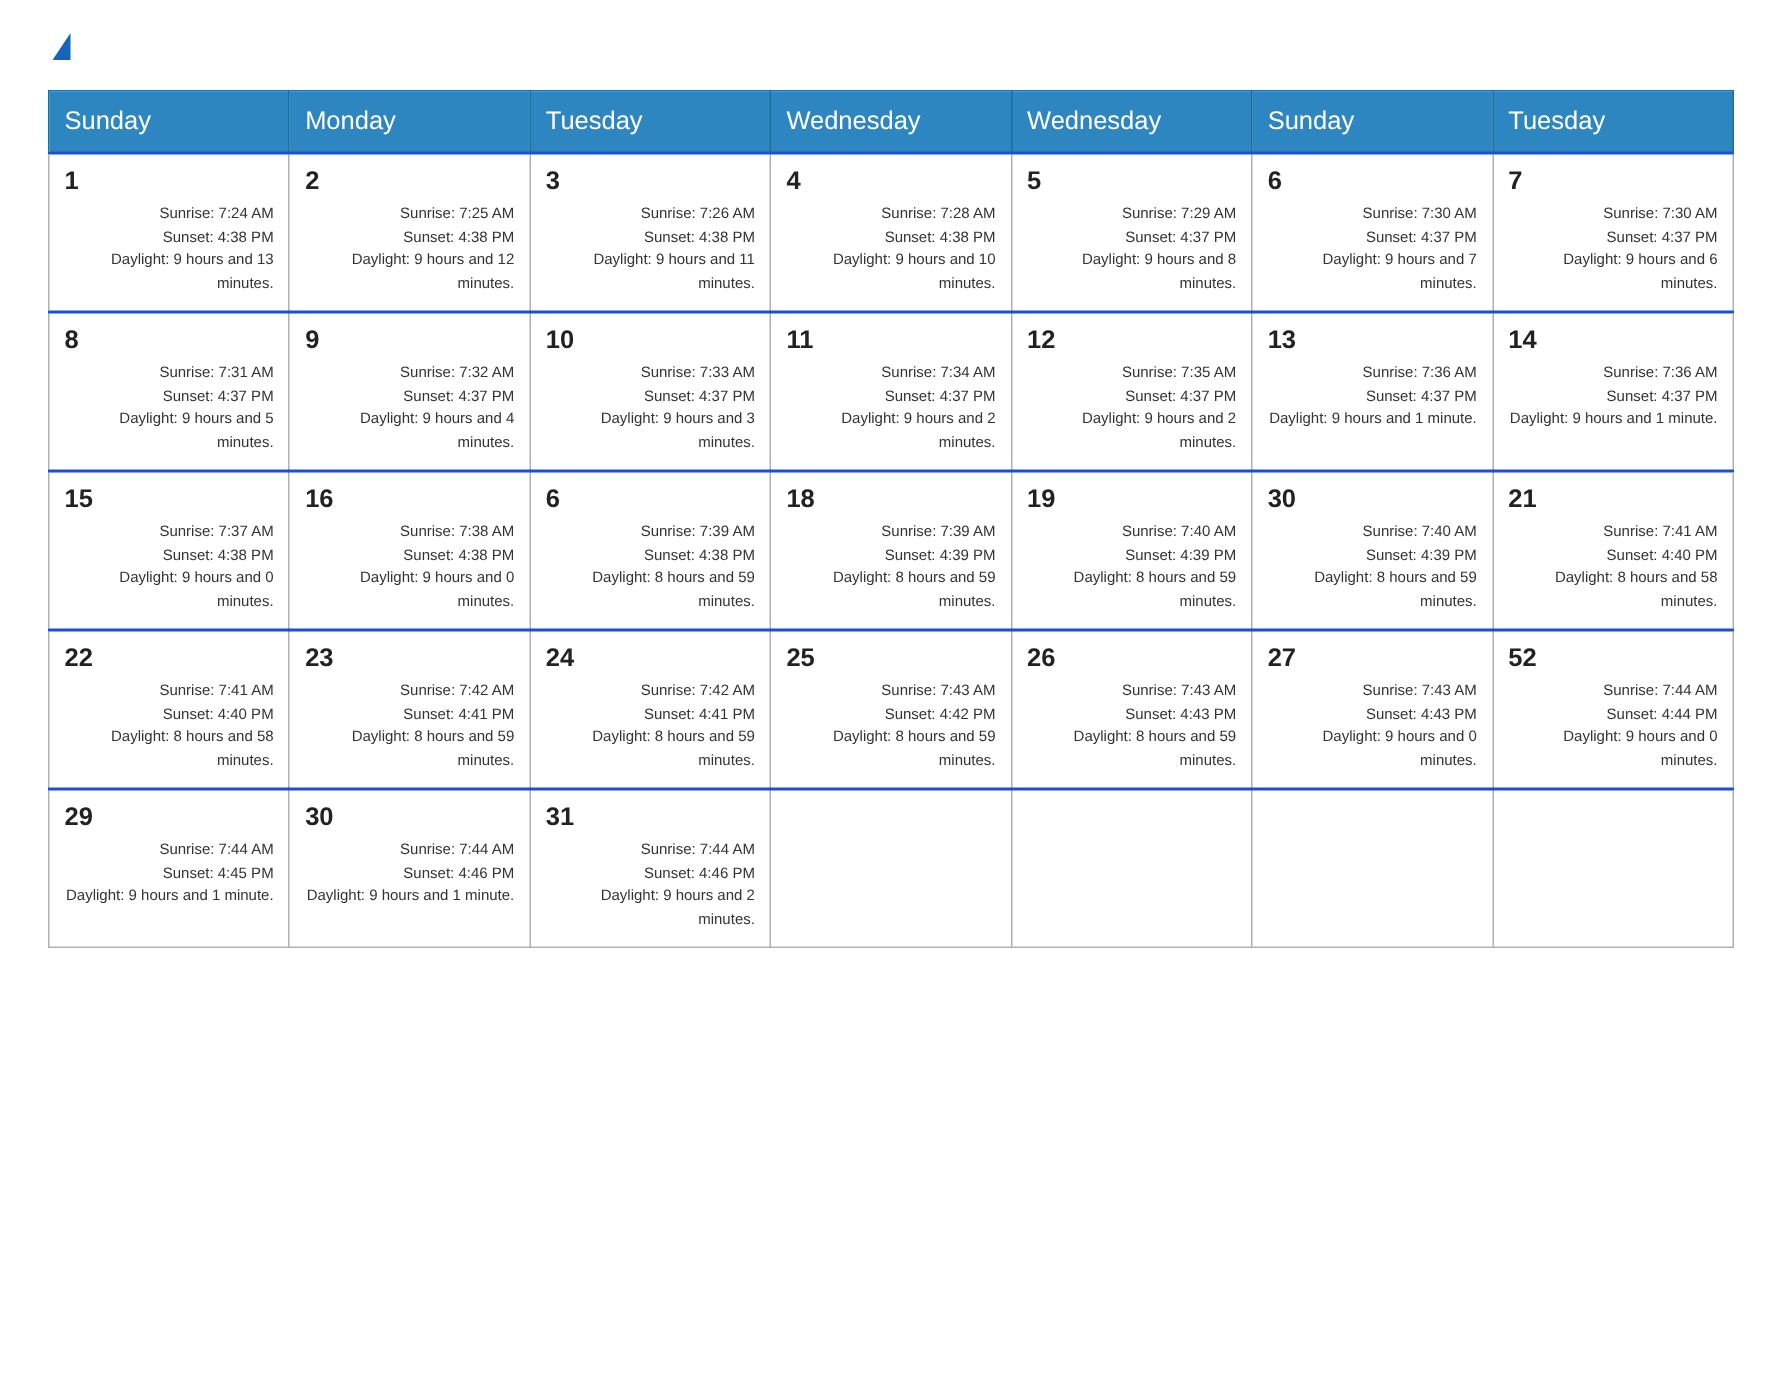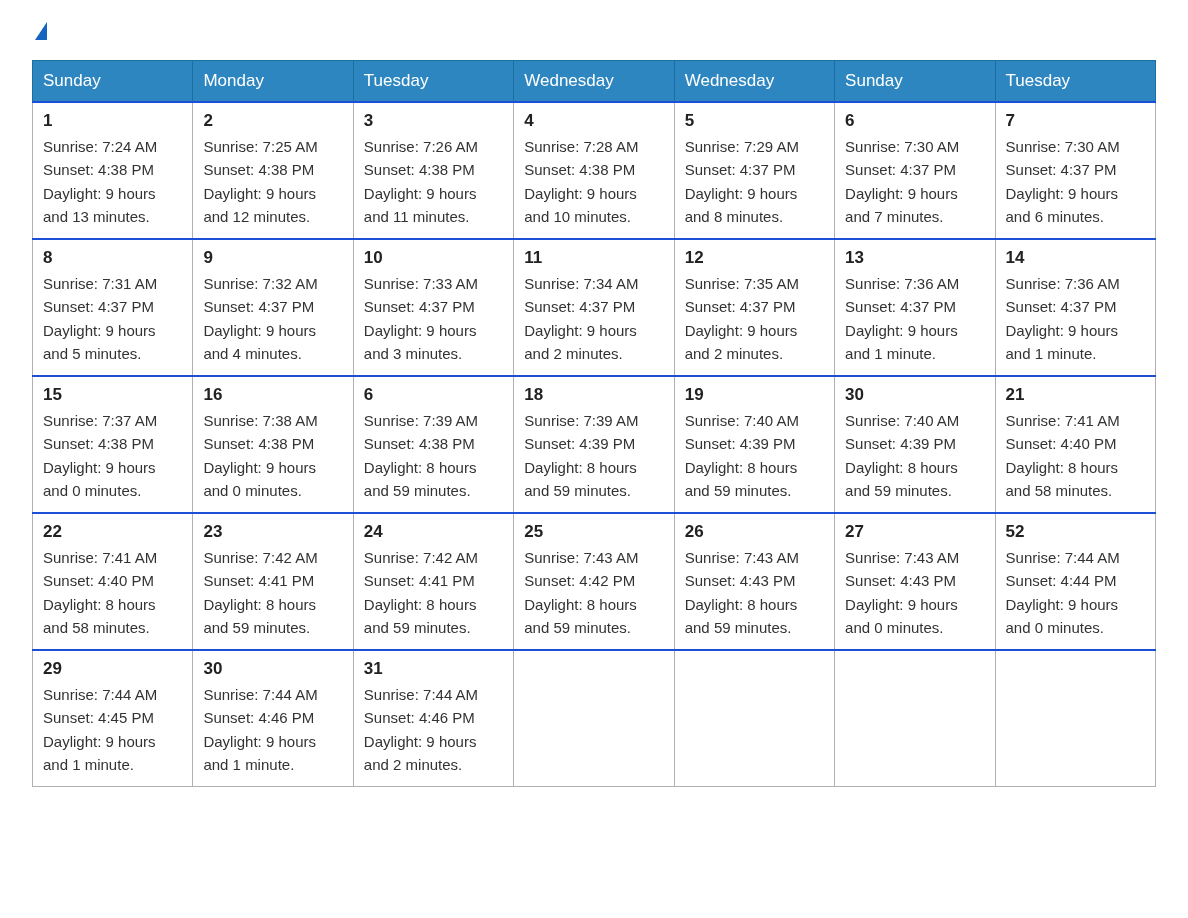--- a/index.html
+++ b/index.html
@@ -75,23 +75,24 @@
       width: 14.28%;
       min-height: 90px;
     }
     .day-number {
       font-size: 17px;
       font-weight: bold;
       color: #222;
       margin-bottom: 4px;
     }
     .day-info {
-      font-size: 15px;
+      font-size: 10px;
       color: #333;
       line-height: 1.55;
+      text-align: right;
     }
     .empty-cell {
       background: #fff;
     }
     tr {
       border-bottom: 2px solid #1d4ed8;
     }
     tbody tr:last-child {
       border-bottom: 1.5px solid #aaa;
       margin-left: 40px;

